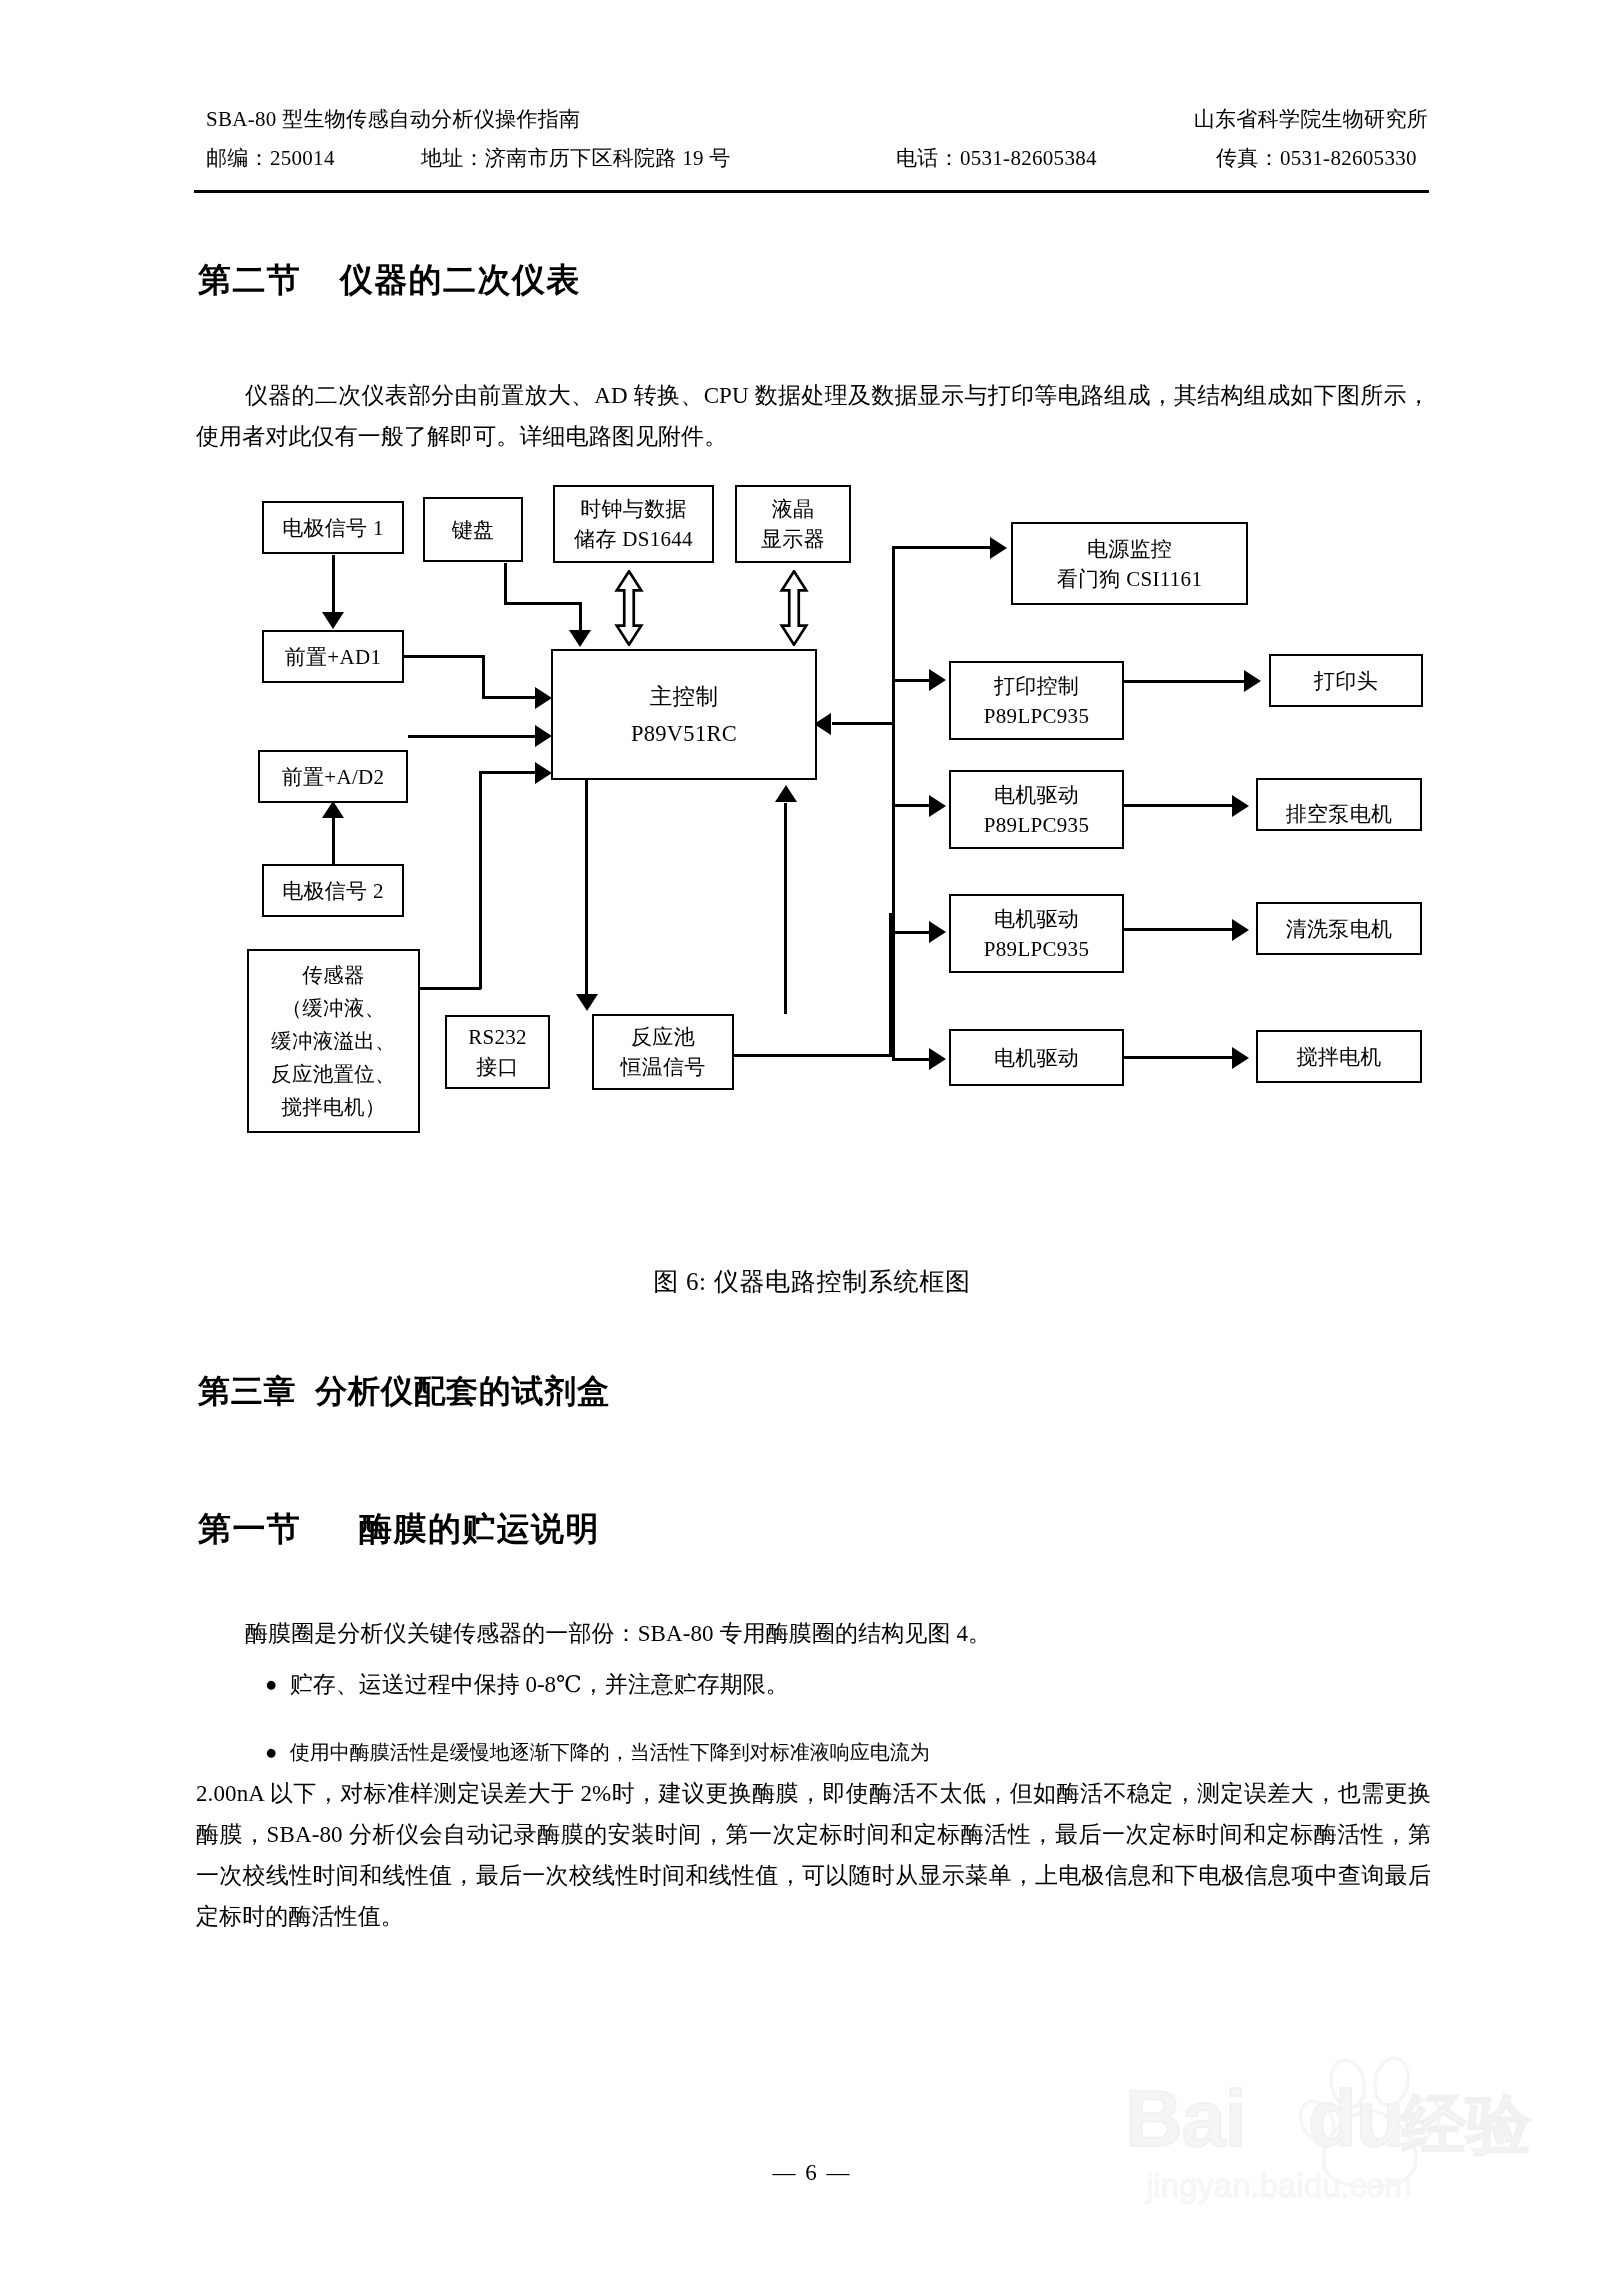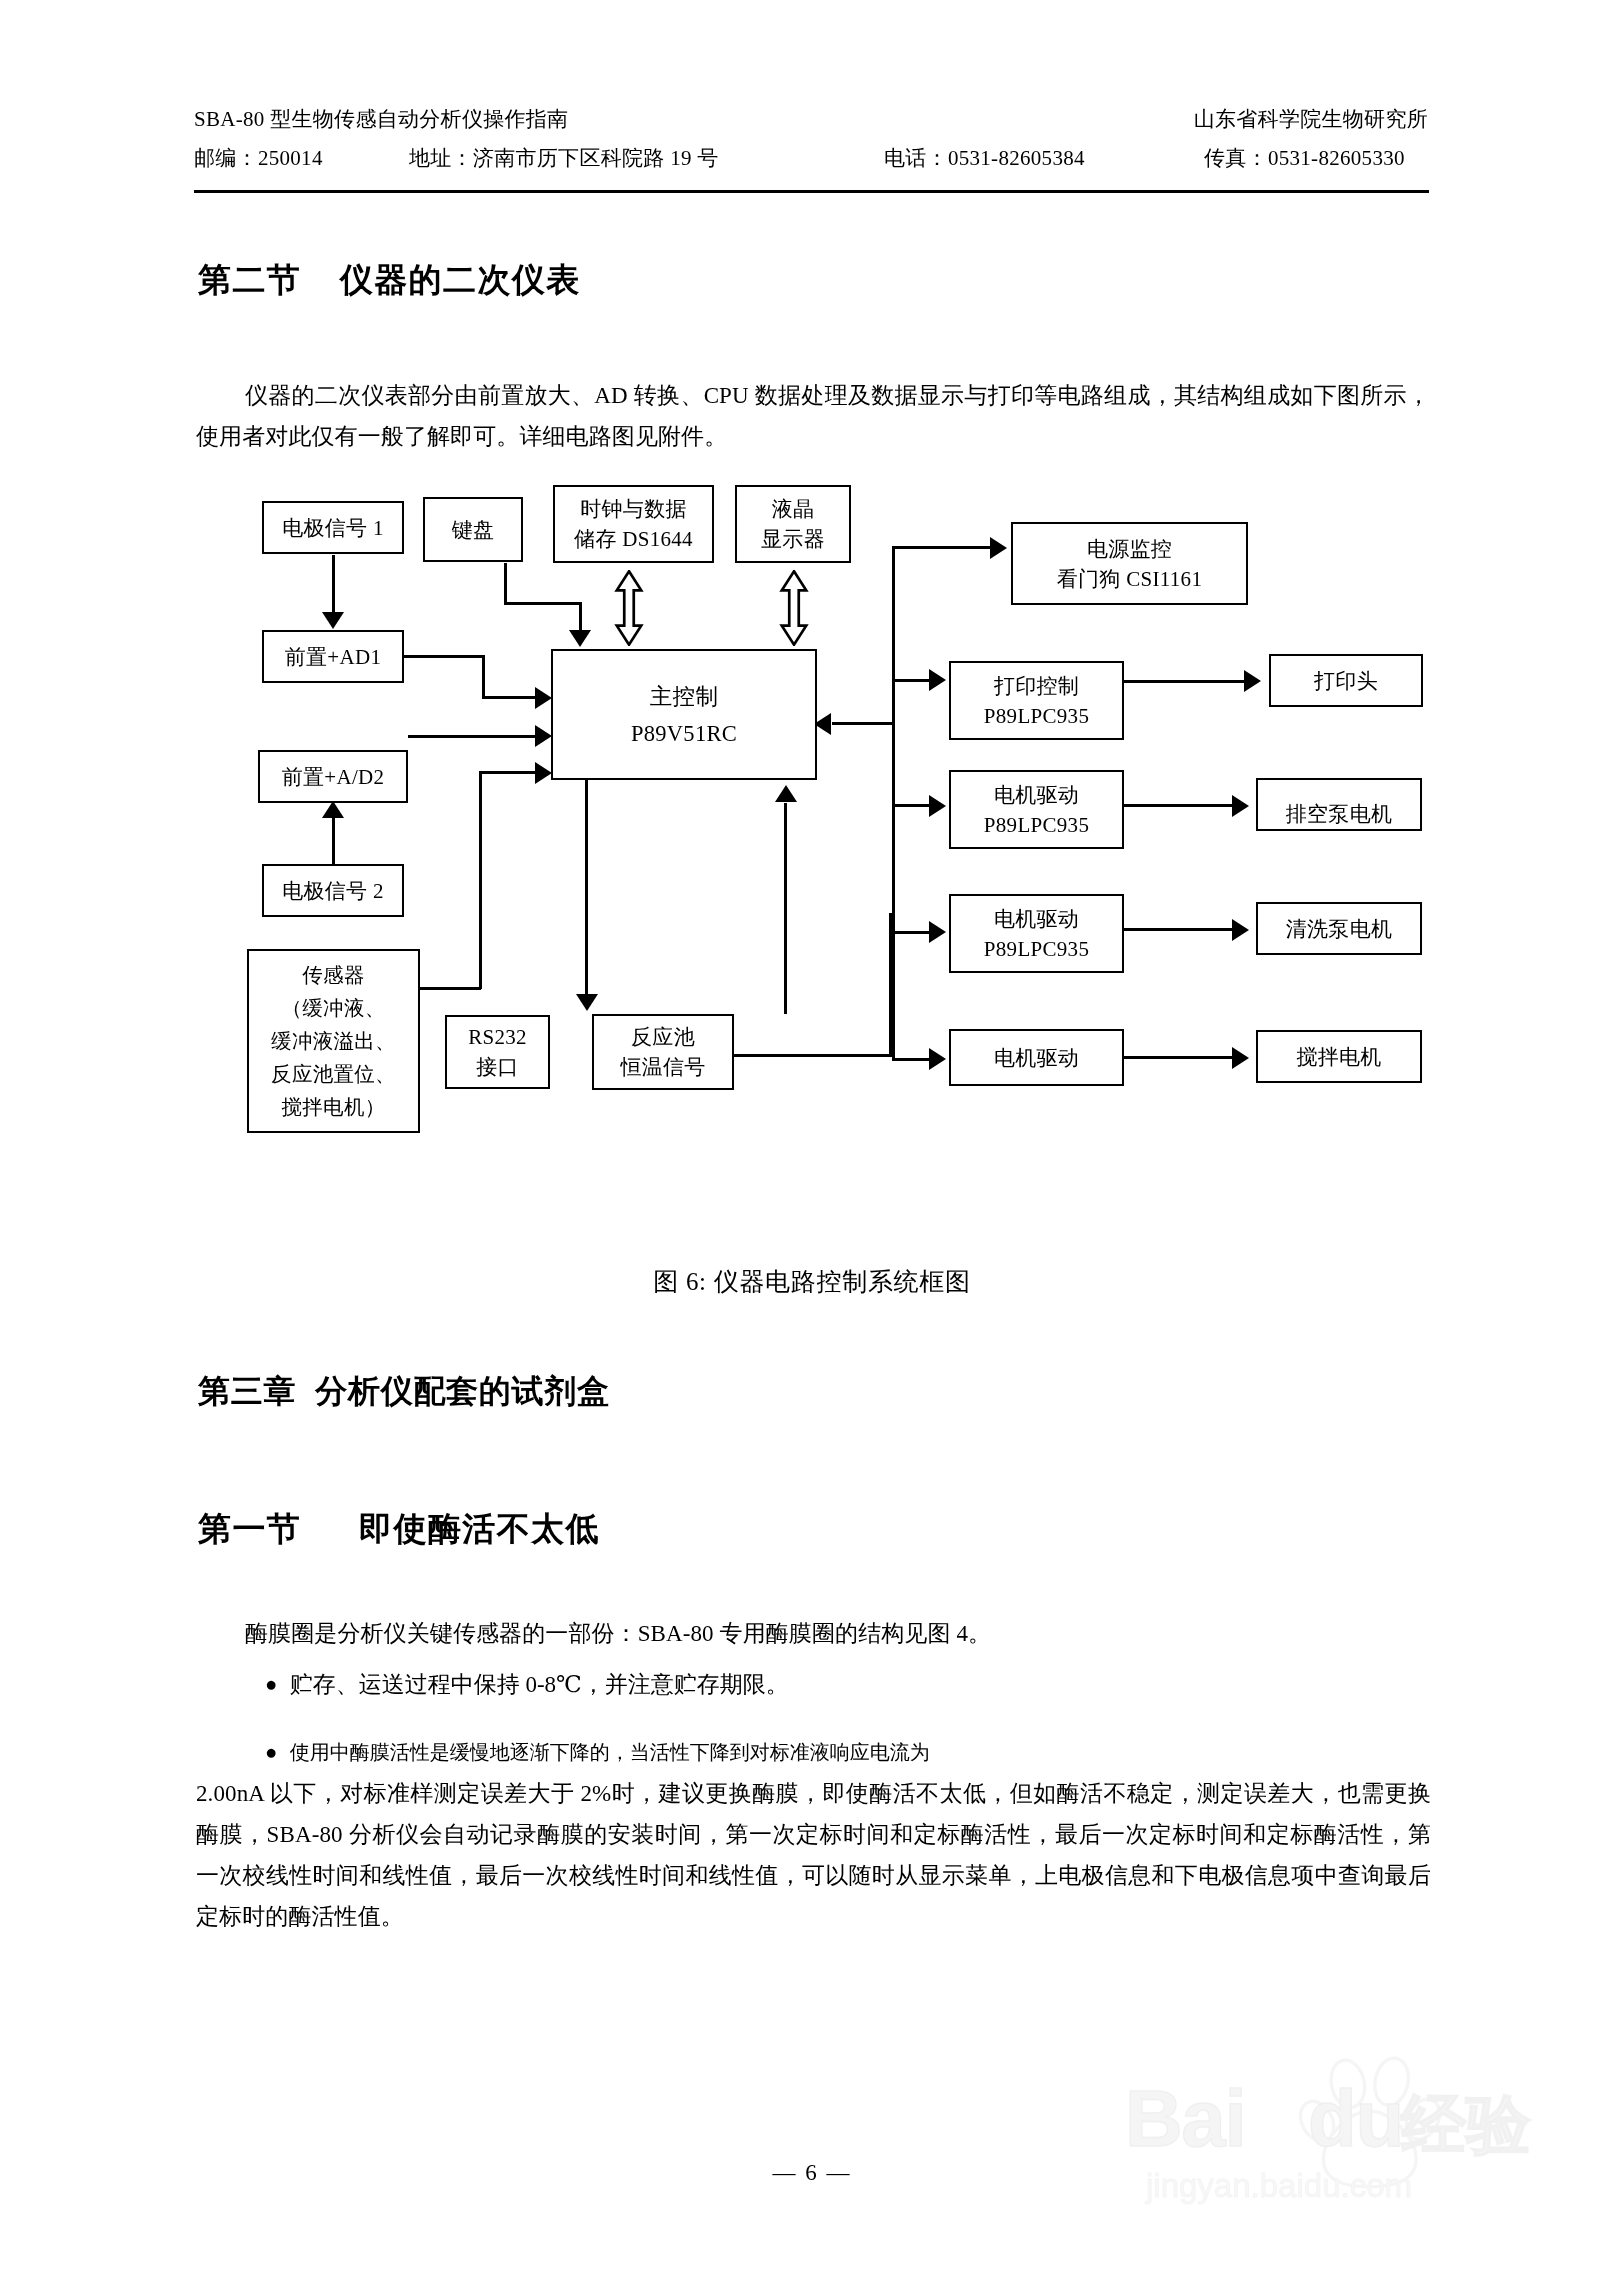--- a/index.html
+++ b/index.html
@@ -4,21 +4,21 @@
 <style>
   html,body{margin:0;padding:0;background:#fff;}
   body{width:1624px;height:2295px;position:relative;
        font-family:"Liberation Serif","DejaVu Serif",serif;color:#000;
        -webkit-font-smoothing:antialiased;}
 
   .page{position:absolute;inset:0;width:1624px;height:2295px;overflow:hidden;background:#fff;}
 
   
   .header{position:absolute;left:194px;top:104px;width:1234px;}
-  .hdr-row{display:flex;align-items:baseline;font-size:21px;line-height:31px;letter-spacing:0.3px;}
+  .hdr-row{display:flex;align-items:baseline;font-size:21px;line-height:31px;letter-spacing:0.3px;margin-left:12px;}
   .hdr-row.r1{justify-content:space-between;}
   .hdr-row.r2{margin-top:8.2px;}
   .hdr-rule{position:absolute;left:194px;top:190px;width:1235px;height:2.7px;background:#000;}
   .h-pin{position:absolute;}
 
   
   .sec-h{position:absolute;font-size:33px;font-weight:700;letter-spacing:1.4px;
          font-family:"Liberation Serif","DejaVu Serif",serif;white-space:pre;}
   .chap-h{position:absolute;font-size:32px;font-weight:700;letter-spacing:0.7px;
           font-family:"Liberation Sans","DejaVu Sans",sans-serif;white-space:pre;}
@@ -262,21 +262,21 @@
     <div class="ar ar-u" style="left:570px;top:315px;"></div>
 
     <div class="ln lnh" style="left:529px;top:584px;width:158px;"></div>
     <div class="ln lnv" style="left:684px;top:443px;height:143px;"></div>
   </div>
 
   <div class="fig-cap" style="top:1265px;">图 6: 仪器电路控制系统框图</div>
 
   <div class="chap-h" style="left:198px;top:1370px;">第三章  分析仪配套的试剂盒</div>
 
-  <div class="sec-h" style="left:198px;top:1507px;">第一节      即使酶活不太低</div>
+  <div class="sec-h" style="left:198px;top:1507px;">第一节      酶膜的贮运说明</div>
 
   <div class="para" style="left:196px;top:1613px;width:1234px;text-indent:49px;">酶膜圈是分析仪关键传感器的一部份：SBA-80 专用酶膜圈的结构见图 4。</div>
 
   <div style="position:absolute;left:265px;top:1664px;width:1166px;display:flex;align-items:flex-start;">
     <span style="font-size:20.5px;line-height:41px;margin-right:12.3px;">●</span>
     <span style="font-size:23px;line-height:41px;">贮存、运送过程中保持 0-8℃，并注意贮存期限。</span>
   </div>
 
   <div style="position:absolute;left:265px;top:1732px;width:1166px;display:flex;align-items:flex-start;">
     <span style="font-size:20.5px;line-height:41px;margin-right:12.3px;">●</span>

